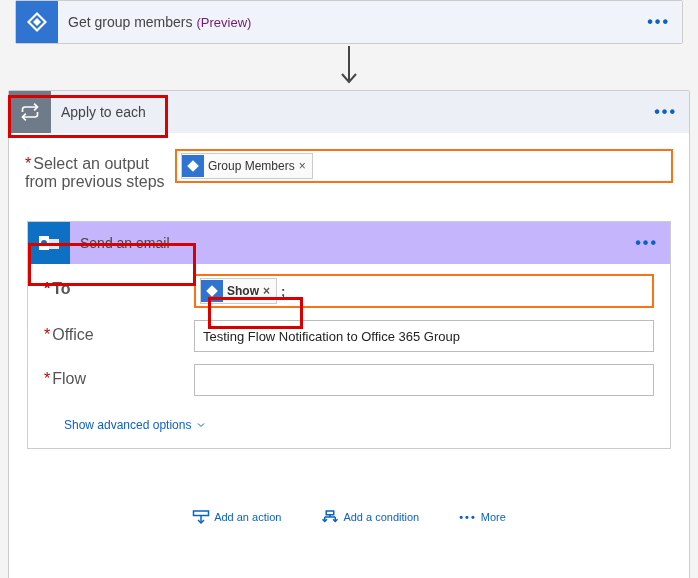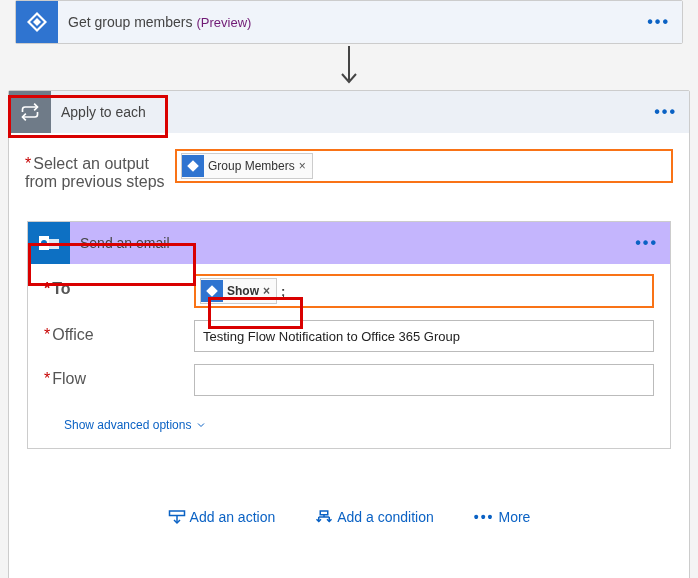--- a/index.html
+++ b/index.html
@@ -147,22 +147,23 @@
   }
   .bottom-actions {
     display: flex;
     gap: 40px;
     justify-content: center;
     align-items: center;
     margin-top: 60px;
   }
   .bottom-actions .act {
     color: #0b62c4;
-    font-size: 14px;
+    font-size: 11px;
     display: inline-flex;
+    align-items: center;
     gap: 4px;
     cursor: pointer;
   }
   .bottom-actions .act svg { width: 18px; height: 16px; }
   .more-dots { color:#0b62c4; letter-spacing:2px; font-weight:bold; }
   .diamond-icon { width: 24px; height: 24px; }
   .loop-icon { width: 20px; height: 20px; color: #fff; }
   .outlook-icon { width: 24px; height: 24px; }
 </style>
 </head>

